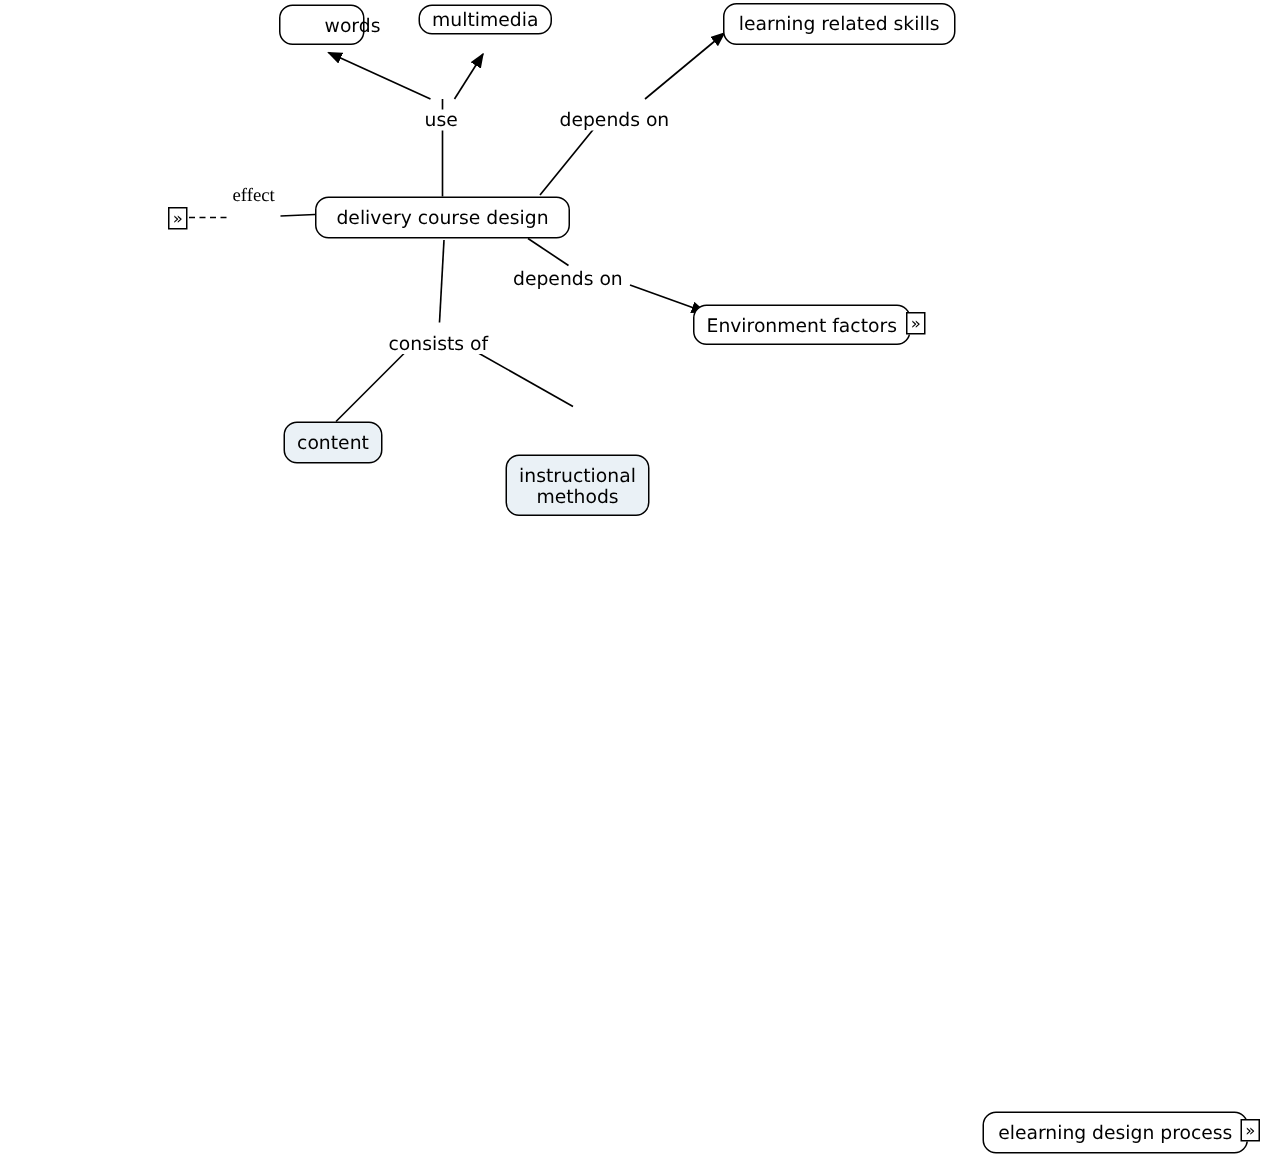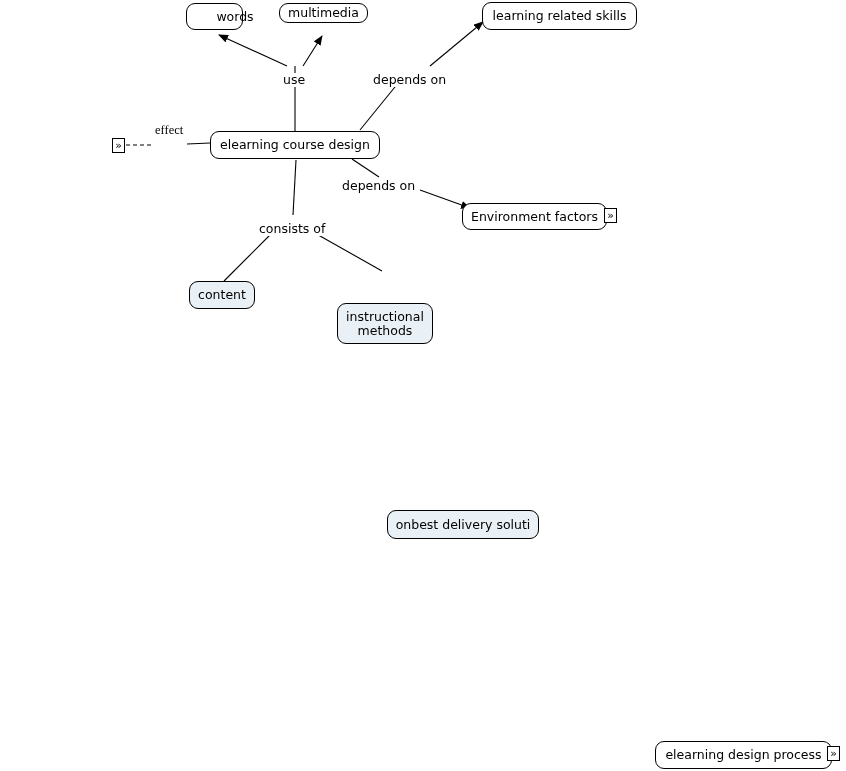--- a/index.html
+++ b/index.html
@@ -116,40 +116,37 @@
     <span>multimedia</span>
   </div>
 
   <div class="node" style="left:482px; top:2px; width:155px; height:28px;">
     <span>learning related skills</span>
   </div>
 
   <div class="badge" style="left:112px; top:138px;">»</div>
 
   <div class="node" style="left:210px; top:131px; width:170px; height:28px;">
-    <span>elearning course design</span>
+    <span>delivery course design</span>
   </div>
 
   <div class="node" style="left:462px; top:203px; width:145px; height:27px;">
     <span>Environment factors</span>
   </div>
   <div class="badge" style="left:604px; top:208px;">»</div>
 
   <div class="node tinted" style="left:189px; top:281px; width:66px; height:28px;align-items:center;">
     <span>content</span>
   </div>
 
   <div class="node tinted" style="left:337px; top:271px; width:96px; height:41px;margin-top:32px;">
     <span>instructional
 methods</span>
   </div>
 
-  <div class="node tinted" style="left:387px; top:510px; width:152px; height:29px;">
-    <span>onbest delivery soluti</span>
-  </div>
 
   <div class="node" style="left:655px; top:741px; width:177px; height:28px;">
     <span>elearning design process</span>
   </div>
   <div class="badge" style="left:827px; top:746px;">»</div>
 
   <div class="edge-label" style="left:281px; top:73px;">use</div>
 
   <div class="edge-label" style="left:371px; top:73px;">depends on</div>
 

